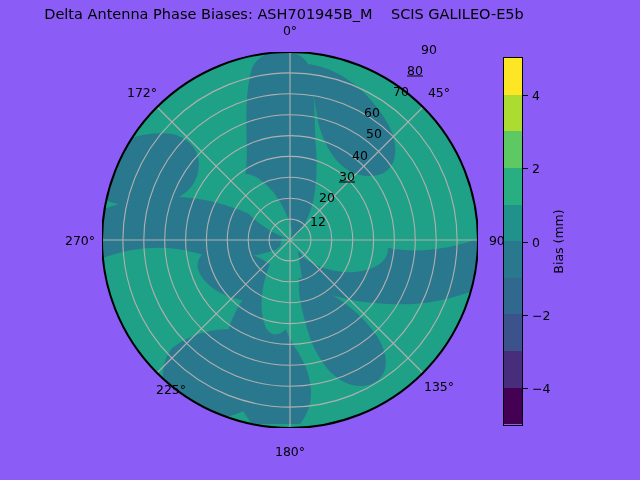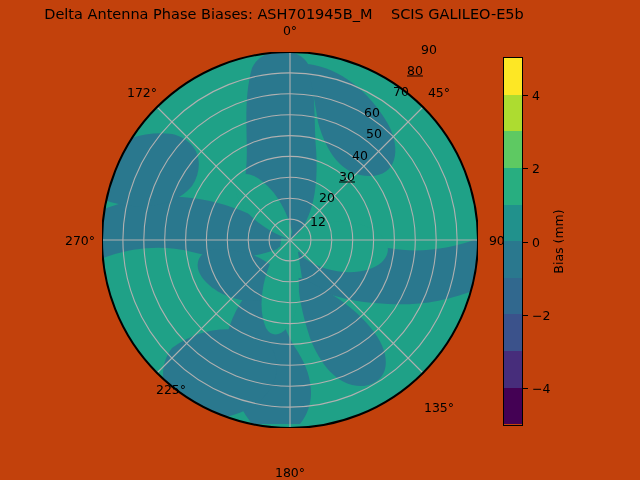--- a/index.html
+++ b/index.html
@@ -4,21 +4,21 @@
 <style>
   html, body {
     margin: 0;
     padding: 0;
     background: #ffffff;
   }
   #root {
     position: relative;
     width: 640px;
     height: 480px;
-    background: #c2410c;
+    background: #8b5cf6;
     font-family: "DejaVu Sans", sans-serif;
     overflow: hidden;
   }
   #chart-title {
     position: absolute;
     left: 0;
     top: 6px;
     width: 568px;
     text-align: center;
     font-size: 14.5px;
@@ -212,22 +212,22 @@
         <line x1="55" y1="55" x2="321" y2="321"></line>
         <line x1="321" y1="55" x2="55" y2="321"></line>
       </g>
 
       <circle cx="188" cy="188" r="188" fill="none" stroke="#000000" stroke-width="2"></circle>
     </svg>
 
     <div class="ang-label" style="left:188px; top:-22px;">0°</div>
     <div class="ang-label" style="left:337px; top:40px;">45°</div>
     <div class="ang-label" style="left:398px; top:188px;">90°</div>
-    <div class="ang-label" style="left:337px; top:355px;text-align:right;">135°</div>
-    <div class="ang-label" style="left:188px; top:399px;margin-top:21px;">180°</div>
+    <div class="ang-label" style="left:337px; top:334px;text-align:right;">135°</div>
+    <div class="ang-label" style="left:188px; top:399px;">180°</div>
     <div class="ang-label" style="left:40px; top:337px;margin-left:29px;">225°</div>
     <div class="ang-label" style="left:-22px; top:188px;">270°</div>
     <div class="ang-label" style="left:40px; top:40px;">172°</div>
 
     <div class="rad-label" style="left:216px; top:169px;">12</div>
     <div class="rad-label" style="left:225px; top:145px;text-align:center;">20</div>
     <div class="rad-label" style="left:245px; top:124px;text-decoration:underline;">30</div>
     <div class="rad-label" style="left:258px; top:103px;">40</div>
     <div class="rad-label" style="left:272px; top:81px;">50</div>
     <div class="rad-label" style="left:270px; top:60px;">60</div>

